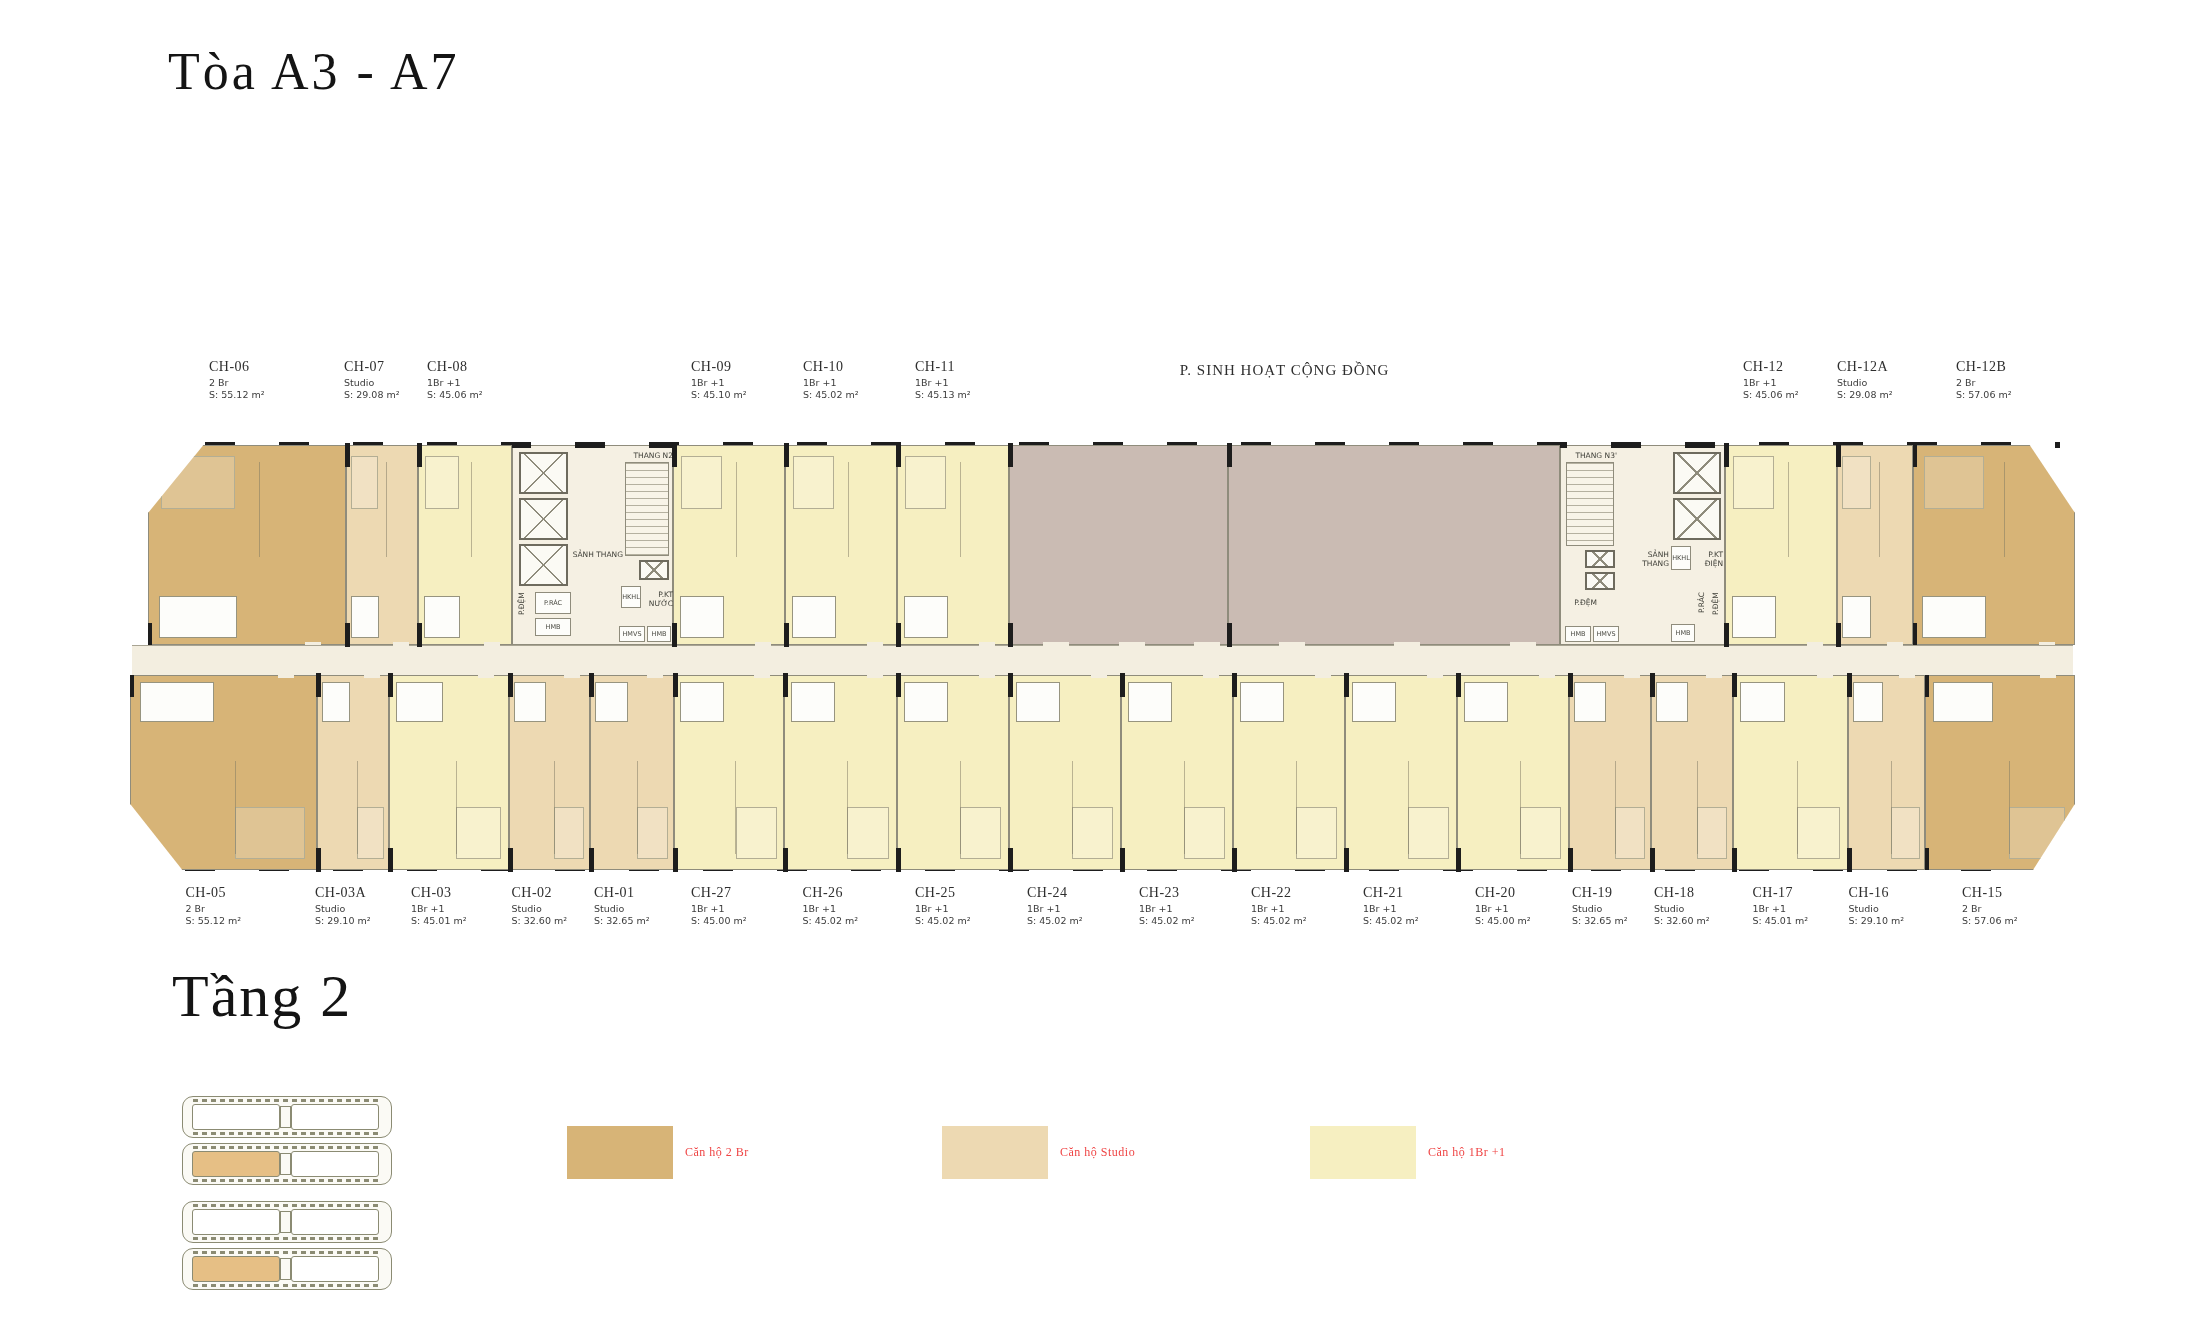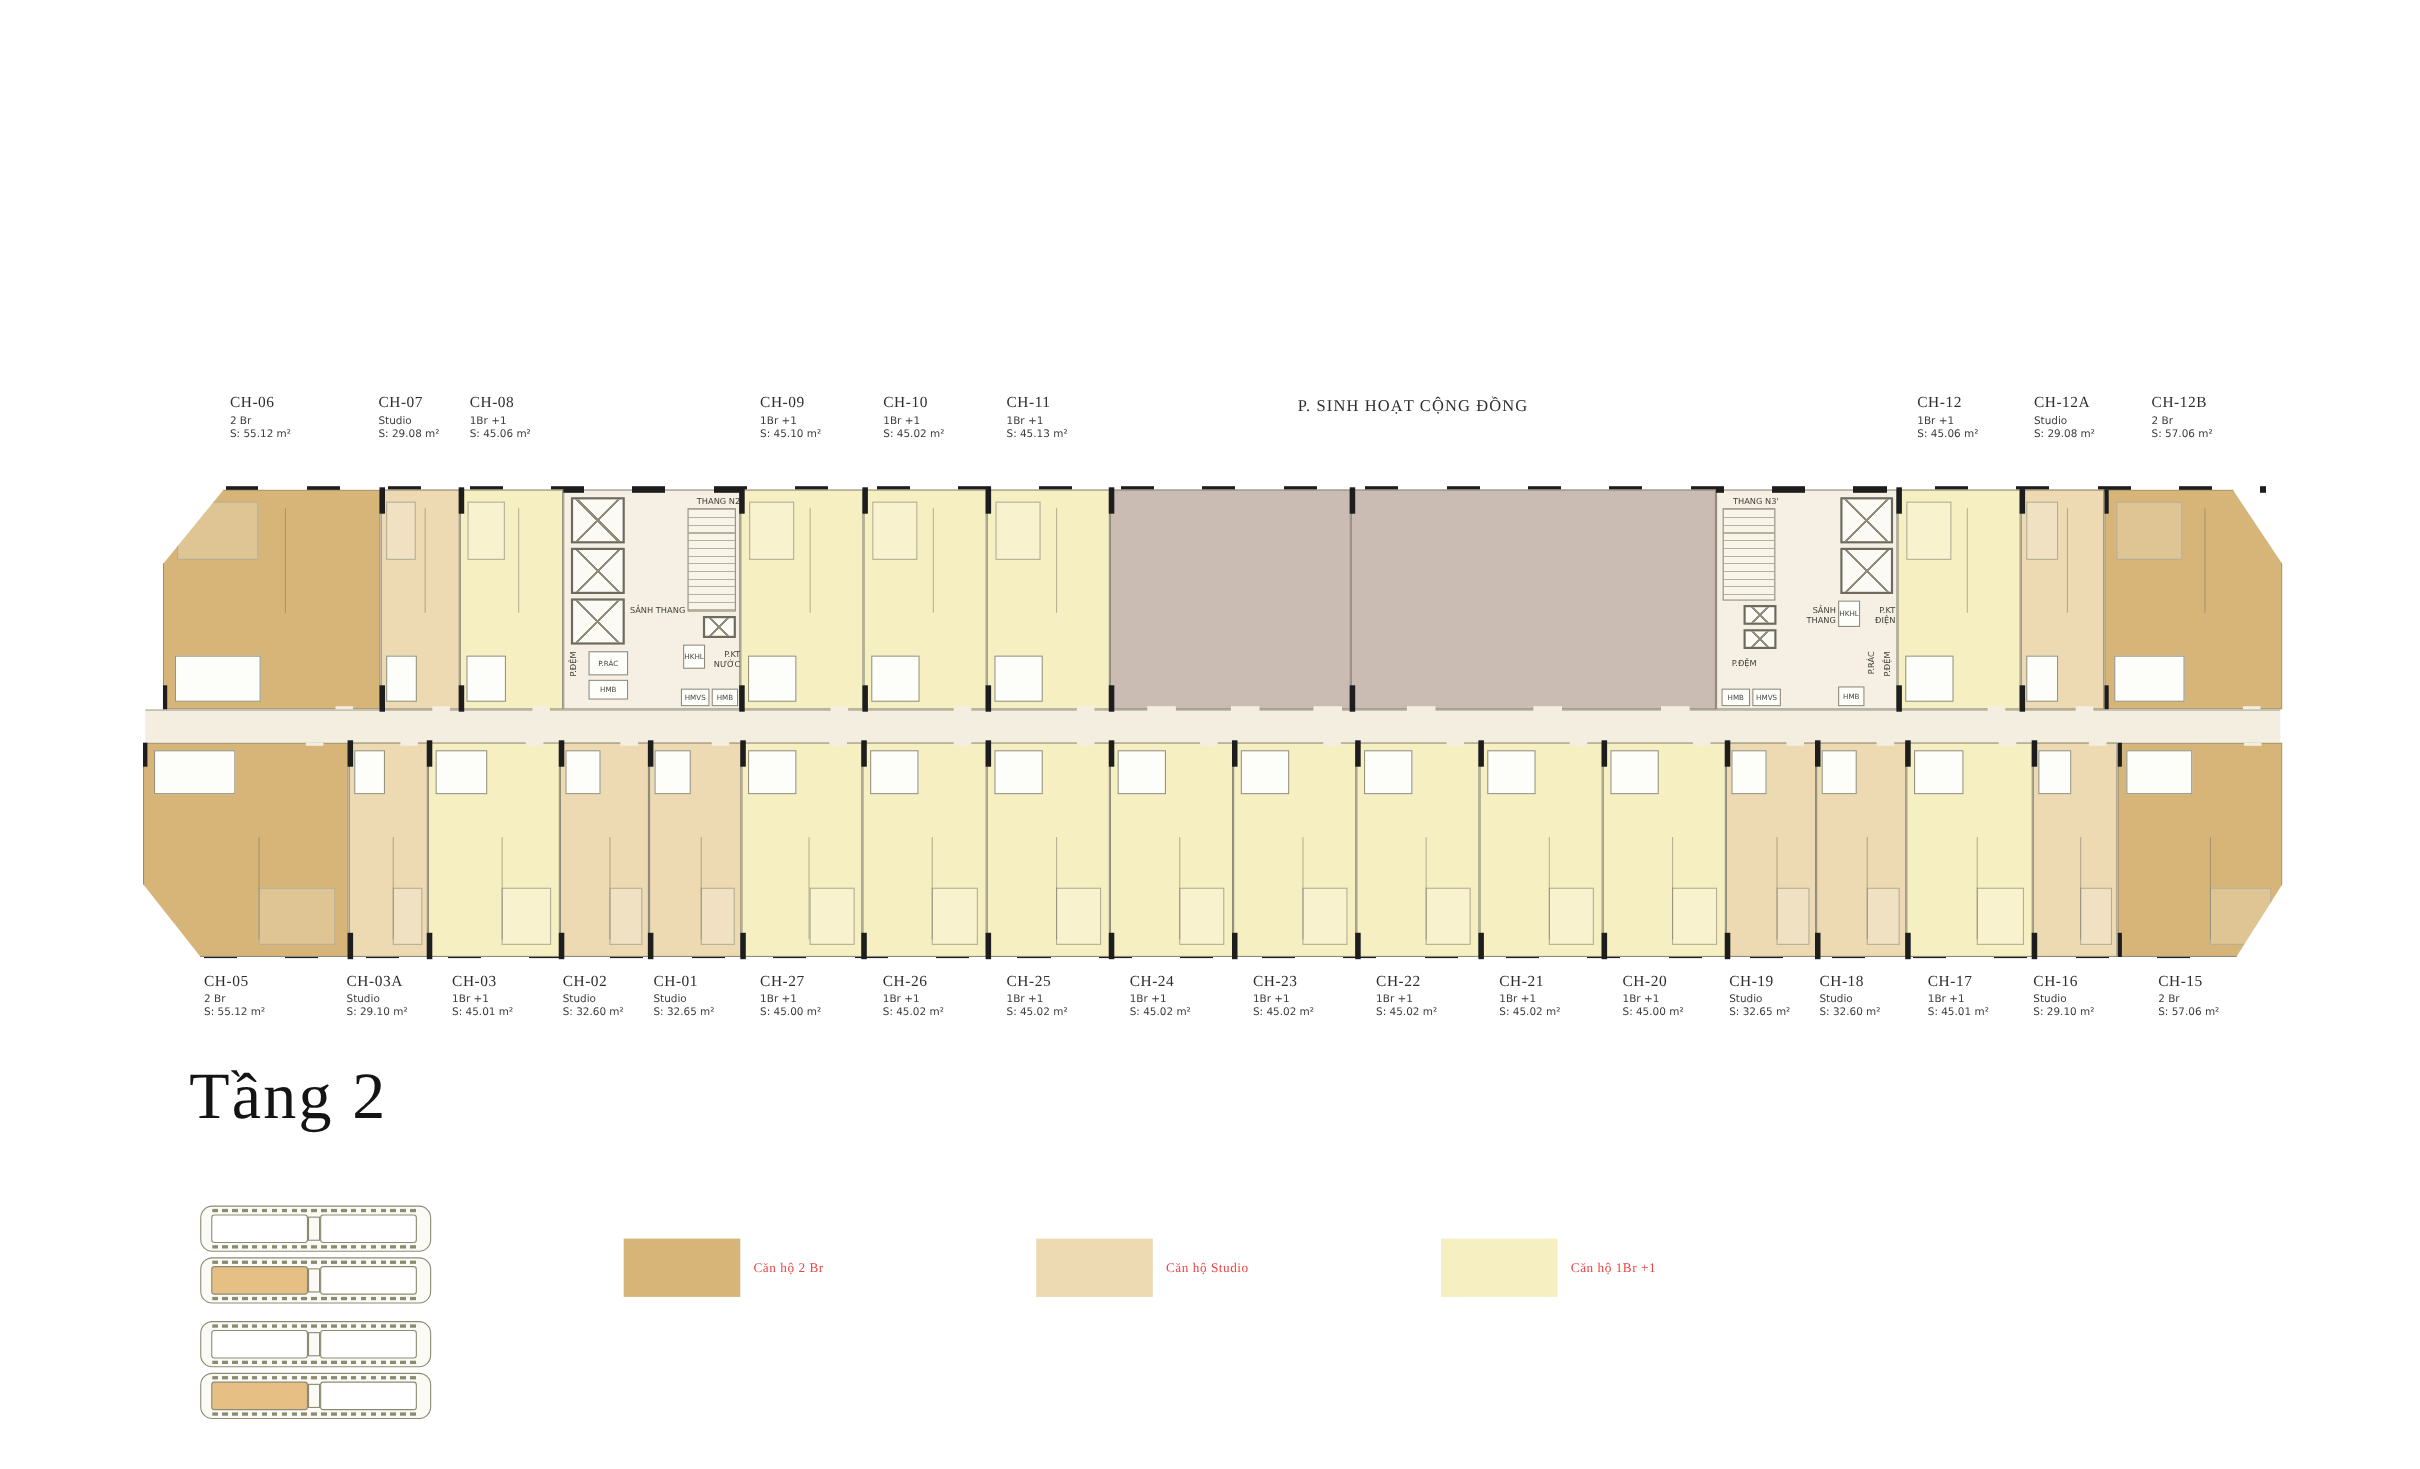--- a/index.html
+++ b/index.html
@@ -74,20 +74,21 @@
   .sm-room{position:absolute;top:7px;height:24px;background:#ffffff;border:1px solid #8b8b73;}
   .sm-room.left{left:9px;width:86px;border-radius:3px;}
   .sm-room.right{left:108px;width:86px;border-radius:3px;}
   .sm-room.hl{background:#e6bf85;}
   .sm-core{position:absolute;left:97px;top:9px;width:9px;height:20px;border:1px solid #8b8b73;background:#fbfaf5;}
 </style>
 </head>
 <body>
 <div class="page">
 
+  <h1 class="main-title">Tòa A3 - A7</h1>
 
   <div id="top-labels" style="position: absolute; left: 0px; top: 360px; width: 2200px; height: 60px;">
       <div class="unit-label" style="left: 209px;">
         <div class="uid">CH-06</div>
         <div class="utype">2 Br</div>
         <div class="uarea">S: 55.12 m²</div>
       </div>
       <div class="unit-label" style="left: 344px;">
         <div class="uid">CH-07</div>
         <div class="utype">Studio</div>
@@ -111,21 +112,21 @@
       <div class="unit-label" style="left: 915px;">
         <div class="uid">CH-11</div>
         <div class="utype">1Br +1</div>
         <div class="uarea">S: 45.13 m²</div>
       </div>
       <div class="unit-label" style="left: 1743px;">
         <div class="uid">CH-12</div>
         <div class="utype">1Br +1</div>
         <div class="uarea">S: 45.06 m²</div>
       </div>
-      <div class="unit-label" style="left: 1837px; margin-left: 12px;">
+      <div class="unit-label" style="left: 1837px;">
         <div class="uid">CH-12A</div>
         <div class="utype">Studio</div>
         <div class="uarea">S: 29.08 m²</div>
       </div>
       <div class="unit-label" style="left: 1956px;">
         <div class="uid">CH-12B</div>
         <div class="utype">2 Br</div>
         <div class="uarea">S: 57.06 m²</div>
       </div>
       <div class="community-label" style="left: 1284.5px; top: 2px;">P. SINH HOẠT CỘNG ĐỒNG</div>

